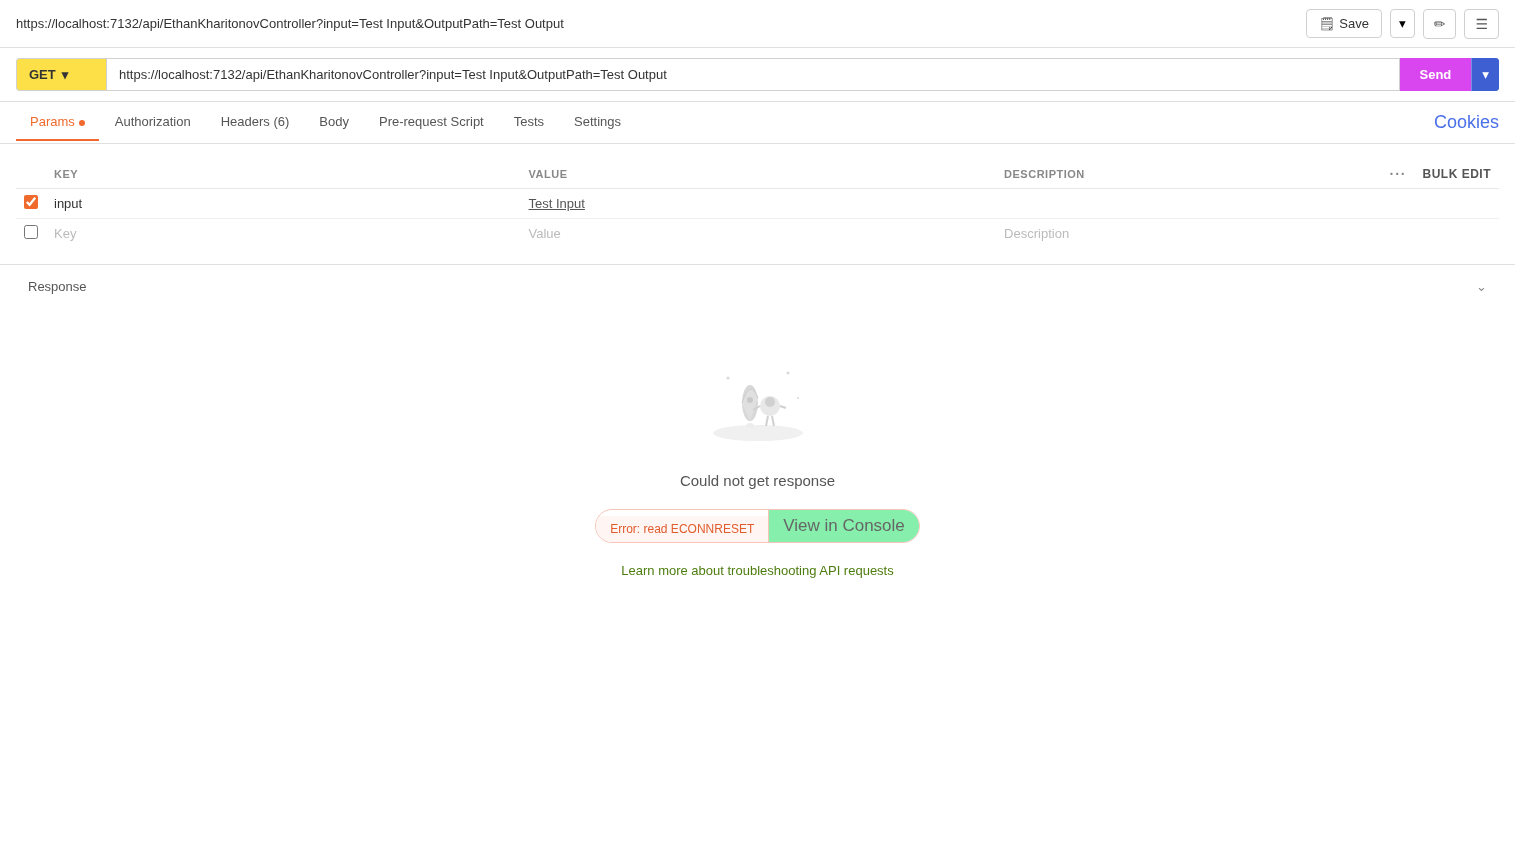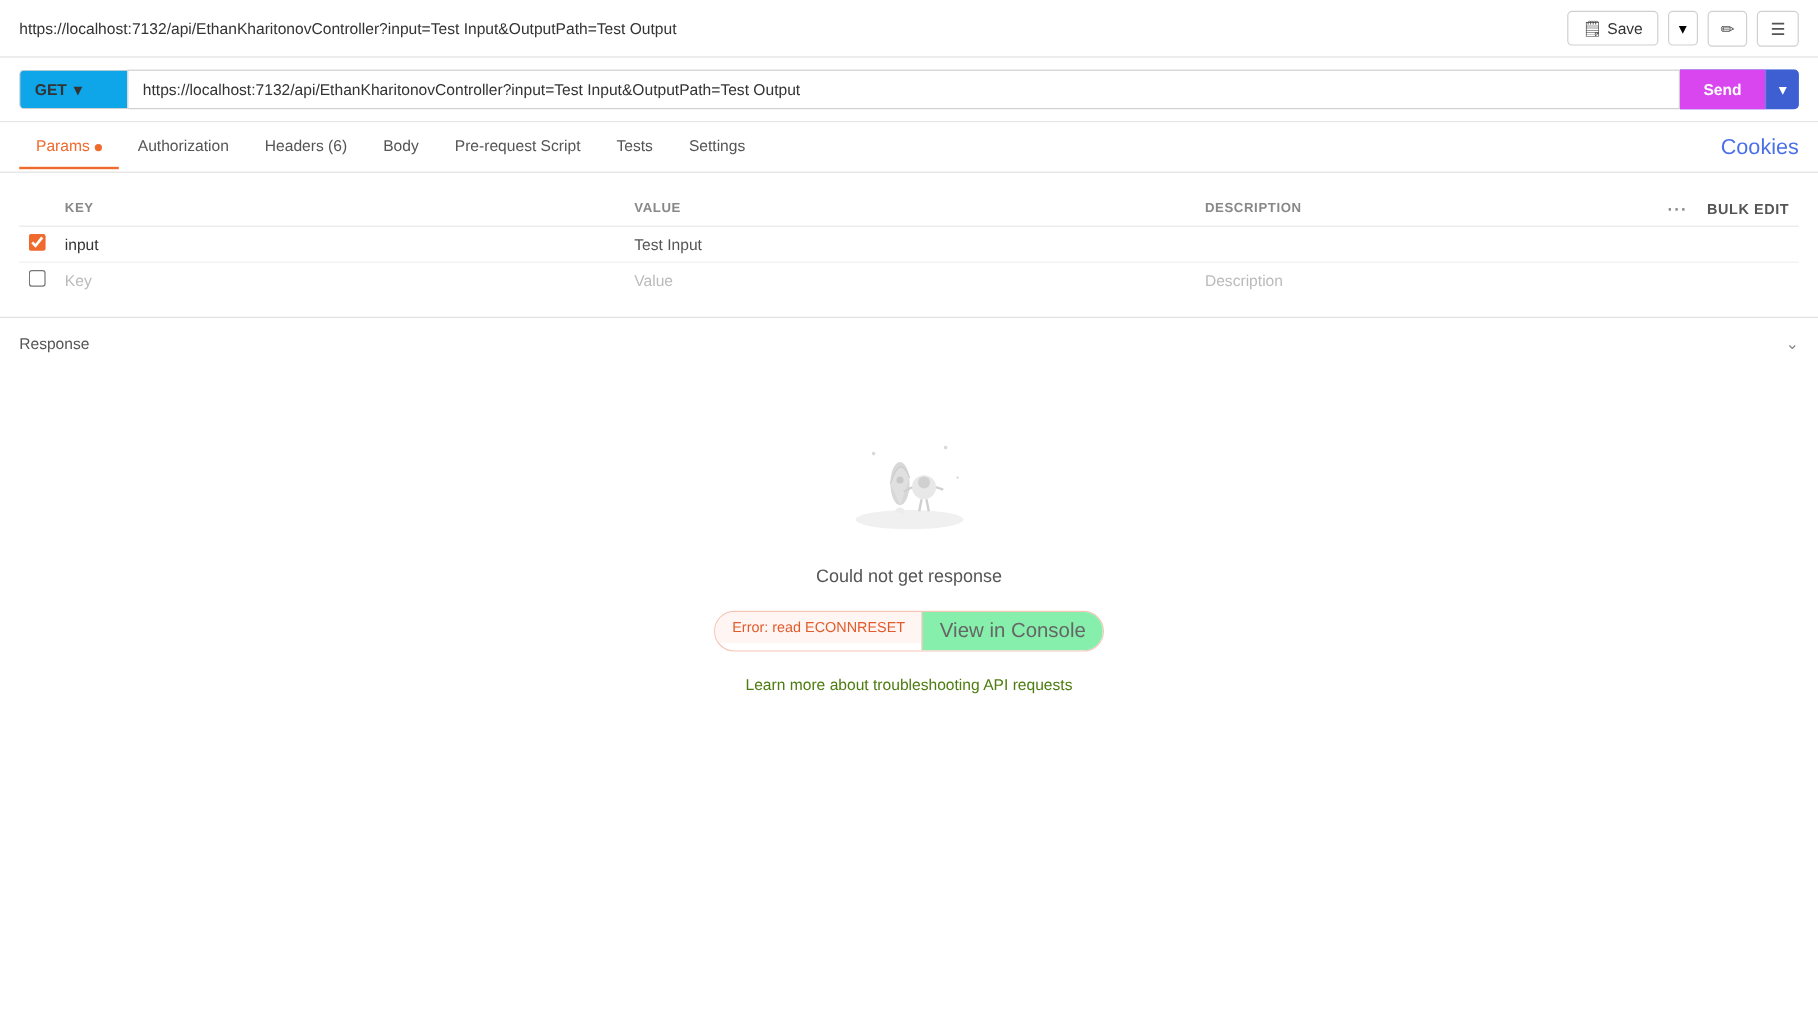--- a/index.html
+++ b/index.html
@@ -19,21 +19,21 @@
     }
     .save-dropdown { border: 1px solid #d0d0d0; background: #fff; padding: 6px 8px; border-radius: 4px; cursor: pointer; }
     .icon-btn { border: 1px solid #d0d0d0; background: #fff; padding: 6px 10px; border-radius: 4px; cursor: pointer; font-size: 14px; color: #555; }
 
     .request-bar {
       display: flex; align-items: center; padding: 10px 16px; border-bottom: 1px solid #e0e0e0; gap: 0;
     }
     .method-select {
       display: flex; align-items: center; gap: 6px;
       border: 1px solid #d0d0d0; border-right: none;
-      padding: 8px 12px; background: #0ea5e9; border-radius: 4px 0 0 4px;
+      padding: 8px 12px; background: #fde047; border-radius: 4px 0 0 4px;
       cursor: pointer; font-size: 13px; font-weight: 600; color: #333; min-width: 90px;
     }
     .url-input {
       flex: 1; border: 1px solid #d0d0d0; padding: 8px 12px;
       font-size: 13px; color: #333; outline: none; background: #fff;
     }
     .send-btn {
       display: flex; align-items: center; gap: 0;
       background: #4a6fe8; color: #fff; border: none; border-radius: 0 4px 4px 0;
       cursor: pointer; font-size: 13px; font-weight: 600;
@@ -69,47 +69,47 @@
     .col-key { width: 35%; }
     .col-value { width: 35%; }
     .col-desc { width: 28%; }
     .col-actions { width: 2%; text-align: right; }
 
     .bulk-edit-btn { font-size: 12px; color: #555; cursor: pointer; white-space: nowrap; }
     .three-dots { color: #888; font-size: 14px; letter-spacing: 1px; margin-right: 8px; }
 
     .checkbox { width: 14px; height: 14px; accent-color: #f06a2e; cursor: pointer; }
     .key-cell { color: #333; }
-    .value-cell { color: #555; }
+    .value-cell { color: #555; text-decoration: underline; }
     .placeholder-cell { color: #bbb; }
 
     .response-section {
       border-top: 1px solid #e0e0e0;
     }
     .response-header {
-      display: flex; align-items: center; padding: 14px 16px;
+      display: flex; align-items: center; padding: 14px 28px;
       cursor: pointer;
     }
     .response-header-title { font-size: 13px; color: #555; font-weight: 500; }
     .response-header .chevron { margin-left: auto; color: #888; }
 
     .response-body {
       display: flex; flex-direction: column; align-items: center;
       justify-content: center; padding: 40px 5px 60px;
       text-align: center;
     }
 
     .rocket-illustration {
       width: 120px; height: 100px; margin-bottom: 24px; position: relative;
     }
 
     .no-response-text { font-size: 15px; color: #555; margin-bottom: 20px; }
 
     .error-badge {
-      display: inline-flex; align-items: flex-start; gap: 0;
+      display: inline-flex; align-items: flex-end; gap: 0;
       border: 1px solid #f5c6b8; border-radius: 20px; overflow: hidden;
       margin-bottom: 20px;
     }
     .error-text {
       padding: 6px 14px; background: #fff5f2; color: #e05c2d; font-size: 12px;
     }
     .view-console-btn {
       padding: 6px 14px; background: #86efac; color: #666; font-size: 17px;
       cursor: pointer; border-left: 1px solid #f5c6b8;
     }

